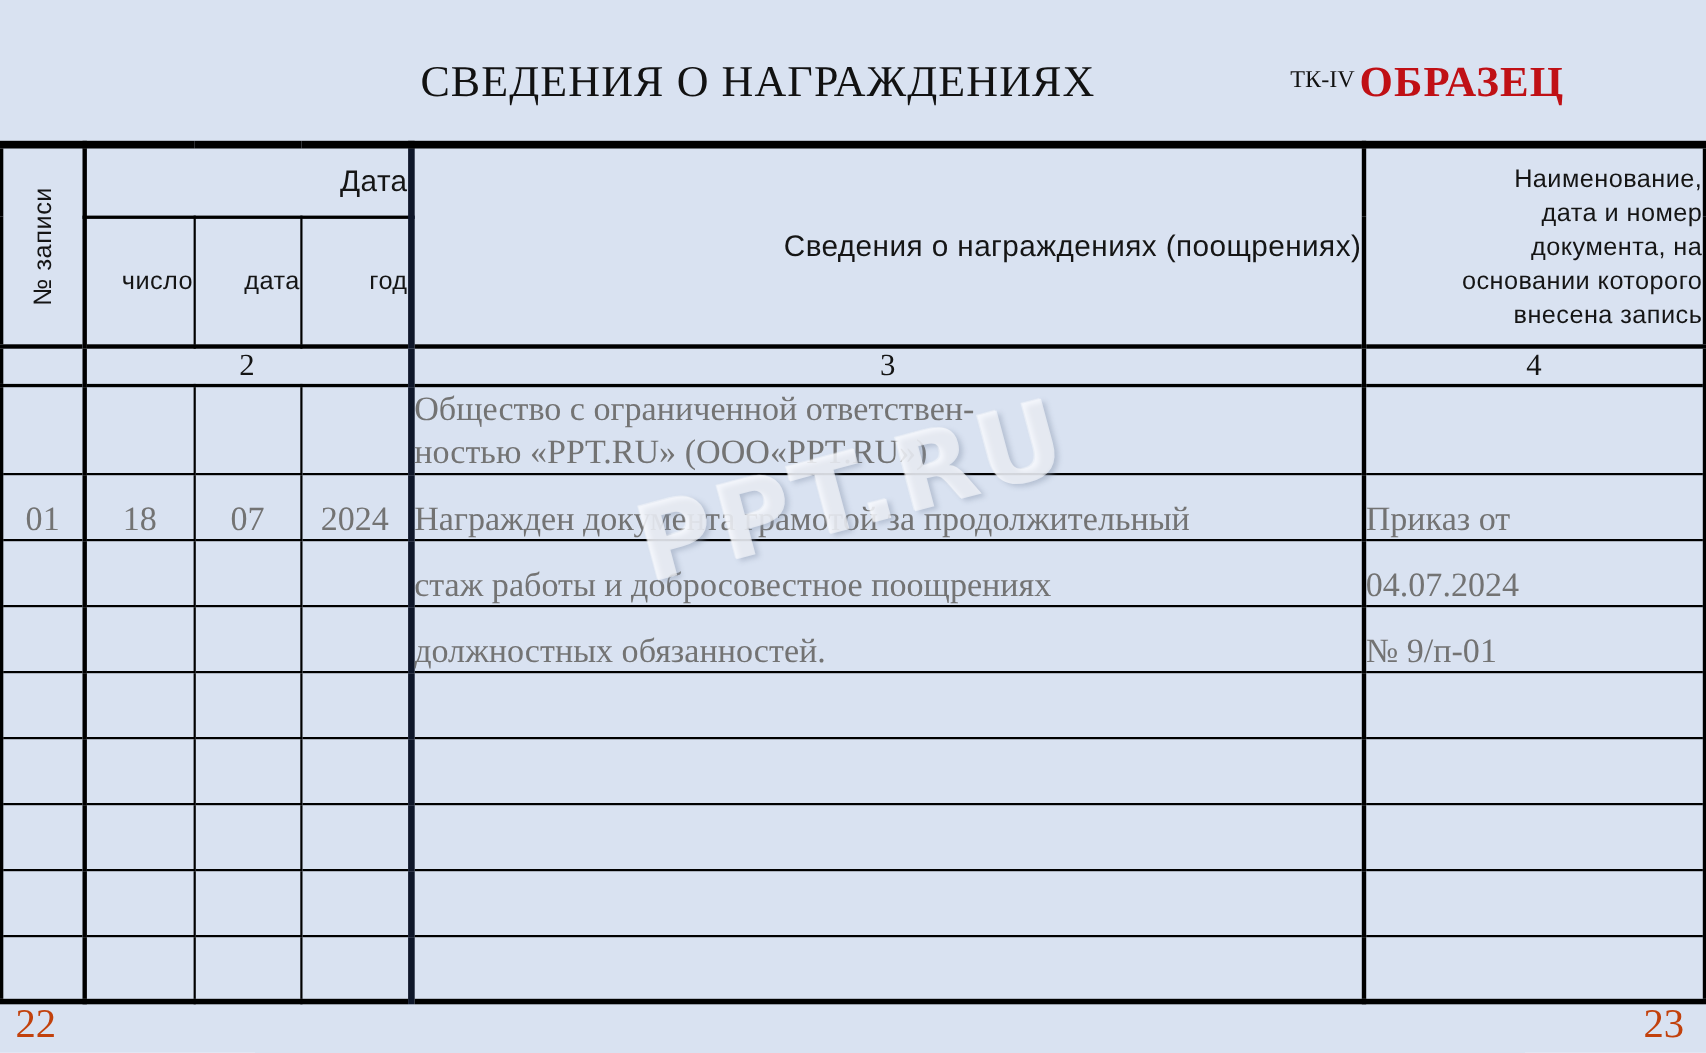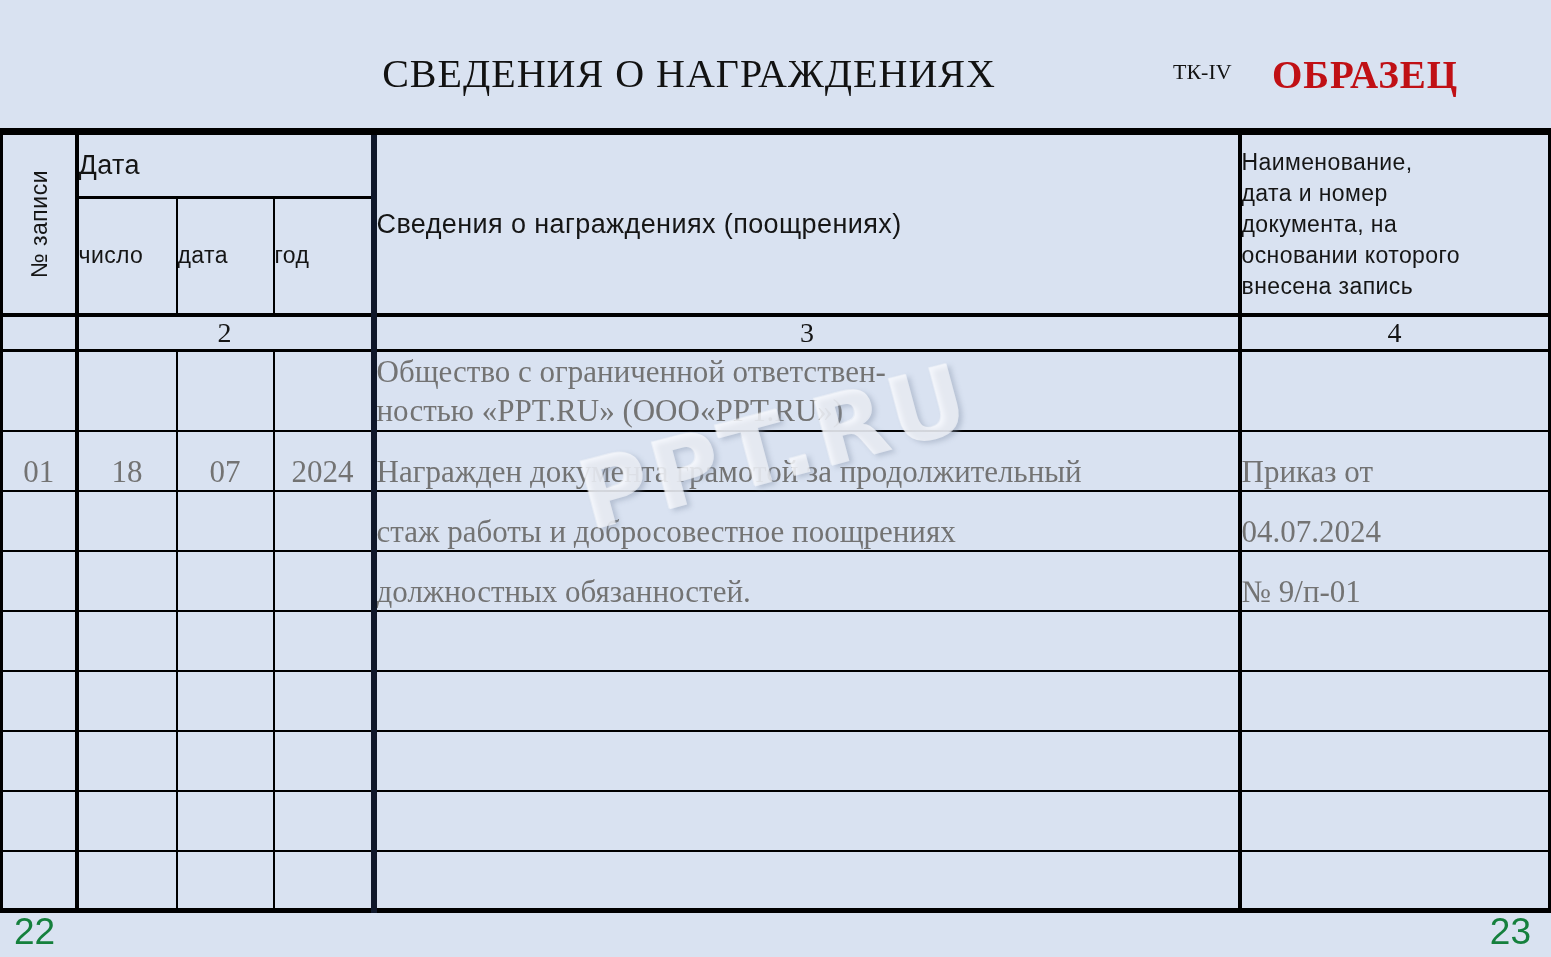--- a/index.html
+++ b/index.html
@@ -12,38 +12,38 @@
   .doc-title{
     position:absolute; top:50px; left:689px; transform:translateX(-50%);
     font-family:"Liberation Serif",serif; font-size:40px; font-weight:400;
     letter-spacing:1px; white-space:nowrap; color:#121212;
   }
   .tk-code{
     position:absolute; top:59px; left:1173px;
     font-family:"Liberation Serif",serif; font-size:22px; color:#121212; white-space:nowrap;
   }
   .sample-label{
-    position:absolute; top:52px; left:1272px;
+    position:absolute; top:52px; left:1236px;
     font-family:"Liberation Serif",serif; font-size:39px; font-weight:bold;
     letter-spacing:1px; color:#c01015; white-space:nowrap;
   }
   
   table.grid{
     position:absolute; left:0; top:128px; width:1548px;
     border-collapse:collapse; table-layout:fixed;
     border-top:7px solid #000; border-bottom:5px solid #000;
     border-left:3px solid #000; border-right:4px solid #000;
   }
   table.grid th, table.grid td{ padding:0; font-weight:400; overflow:hidden; }
   
   .c1{ border-right:4px solid #000; }
   .v-thin{ border-left:2px solid #000; }
   .c5{ border-left:6px solid #0f172a; border-right:4px solid #000; }
   
-  .hdr{ font-size:24px; text-align:left; vertical-align:middle; letter-spacing:0.4px; }
+  .hdr{ font-size:24px; text-align:right; vertical-align:middle; letter-spacing:0.4px; }
   .date-band{ font-size:27px; border-bottom:3px solid #000; }
   .sub-hdr{ font-size:23px; }
   .details-hdr{ font-size:27px; }
   .doc-hdr{ font-size:23px; line-height:31px; white-space:pre-line; }
   .vert-wrap{ position:relative; height:100%; }
   .vert{
     position:absolute; left:50%; top:50%;
     transform:translate(-50%,-50%) rotate(-90deg);
     white-space:nowrap; font-size:23px; letter-spacing:0.5px;
   }
@@ -67,21 +67,21 @@
   .watermark{
     position:absolute; left:775px; top:447px;
     transform:translate(-50%,-50%) rotate(-15deg);
     font-family:"DejaVu Sans",sans-serif; font-weight:bold;
     font-size:95px; letter-spacing:4px;
     color:rgba(247,249,253,0.66);
     text-shadow:3px 3px 5px rgba(140,152,175,0.45), -1px -1px 1px rgba(255,255,255,0.55);
     z-index:5; pointer-events:none; white-space:nowrap;
   }
   
-  .pg{ position:absolute; bottom:4px; font-size:37px; color:#15803d; }
+  .pg{ position:absolute; bottom:4px; font-size:37px; color:#c2410c;font-family:Liberation Serif, serif; }
   .pg-left{ left:14px; }
   .pg-right{ right:20px; }
 </style>
 </head>
 <body>
 
 <div class="page">
 
   <div class="doc-title">СВЕДЕНИЯ О НАГРАЖДЕНИЯХ</div>
   <div class="tk-code">ТК-IV</div>

